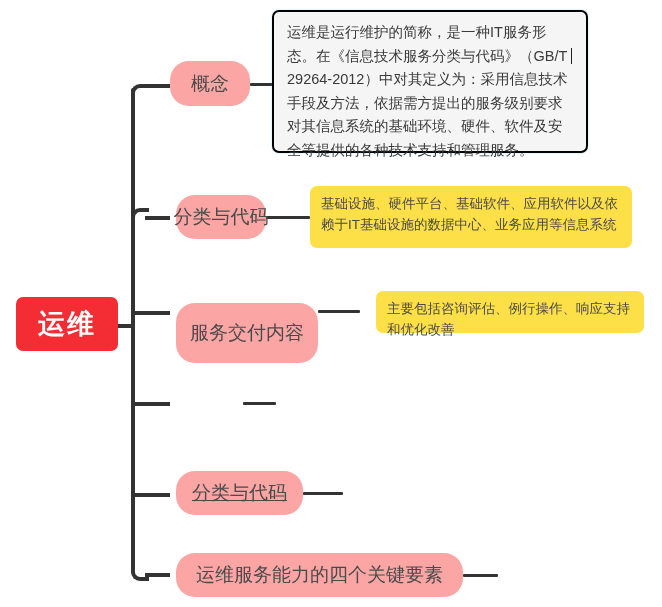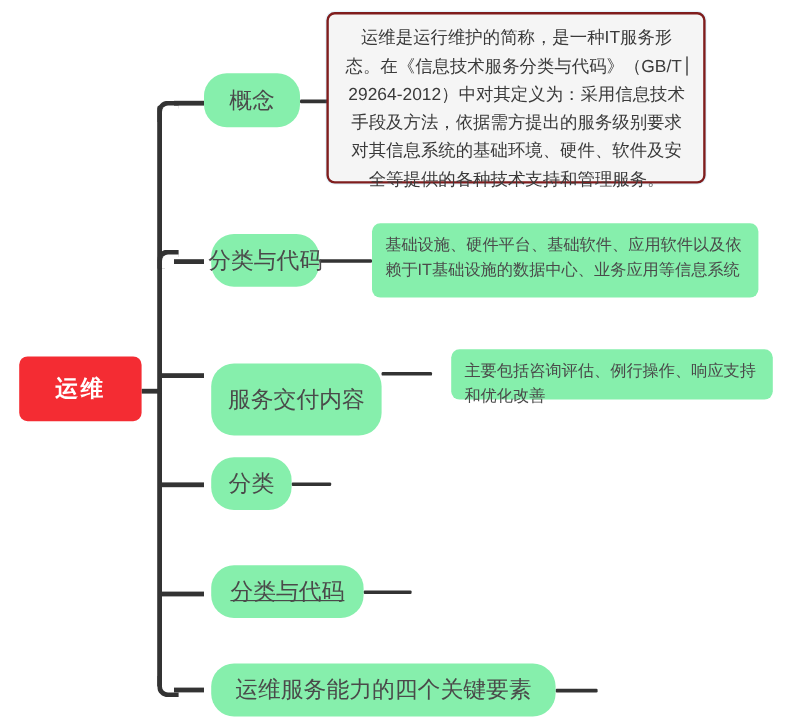--- a/index.html
+++ b/index.html
@@ -75,68 +75,67 @@
     left: 16px;
     top: 297px;
     width: 102px;
     height: 54px;
     background: #f42c33;
     border-radius: 7px;
     display: flex;
     align-items: center;
     justify-content: center;
     color: #ffffff;
-    font-size: 19px;
+    font-size: 27px;
     font-weight: bold;
     letter-spacing: 2px;
     box-sizing: border-box;
   }
 
   .branch-node {
     position: absolute;
-    background: #86efac;
+    background: #fca5a5;
     border-radius: 19px;
     display: flex;
     align-items: center;
     justify-content: center;
     color: #4a4a4a;
     font-size: 19px;
     box-sizing: border-box;
     padding: 0 14px;
     white-space: nowrap;
   }
 
   .leaf-box {
     position: absolute;
-    background: #86efac;
+    background: #fde047;
     border-radius: 7px;
     color: #4a4a4a;
     font-size: 13.5px;
     line-height: 21px;
     box-sizing: border-box;
     padding: 7px 11px;
   }
   .leaf-box.one-line {
     display: flex;
     align-items: center;
     white-space: nowrap;
   }
 
   .editing-box {
     position: absolute;
     background: #f5f5f5;
-    border: 2px solid #7f1d1d;
+    border: 2px solid #000000;
     border-radius: 7px;
     color: #3a3a3a;
     font-size: 14.5px;
     line-height: 23.5px;
     box-sizing: border-box;
     padding: 9px 12px 9px 13px;
     box-shadow: 0 0 0 1px rgba(52,180,245,0.12);
-    text-align: center;
   }
   .caret {
     display: inline-block;
     width: 1px;
     height: 16px;
     background: #222;
     vertical-align: -3px;
     margin: 0 0px;
   }
 </style>
@@ -179,21 +178,20 @@
   </div>
 
   <div class="branch-node" style="left:176px; top:195px; width:90px; height:44px;">分类与代码</div>
 
   <div class="leaf-box" style="left:310px; top:186px; width:322px; height:62px;">基础设施、硬件平台、基础软件、应用软件以及依赖于IT基础设施的数据中心、业务应用等信息系统</div>
 
   <div class="branch-node" style="left:176px; top:303px; width:142px; height:60px;">服务交付内容</div>
 
   <div class="leaf-box" style="left:376px; top:291px; width:268px; height:42px;">主要包括咨询评估、例行操作、响应支持和优化改善</div>
 
-  <div class="branch-node" style="left:176px; top:381px; width:67px; height:44px;">分类</div>
 
 
   <div class="branch-node" style="left:176px; top:471px; width:127px; height:44px;text-decoration:underline;">分类与代码</div>
 
 
   <div class="branch-node" style="left:176px; top:553px; width:287px; height:44px;">运维服务能力的四个关键要素</div>
 
 
 </div>
 

